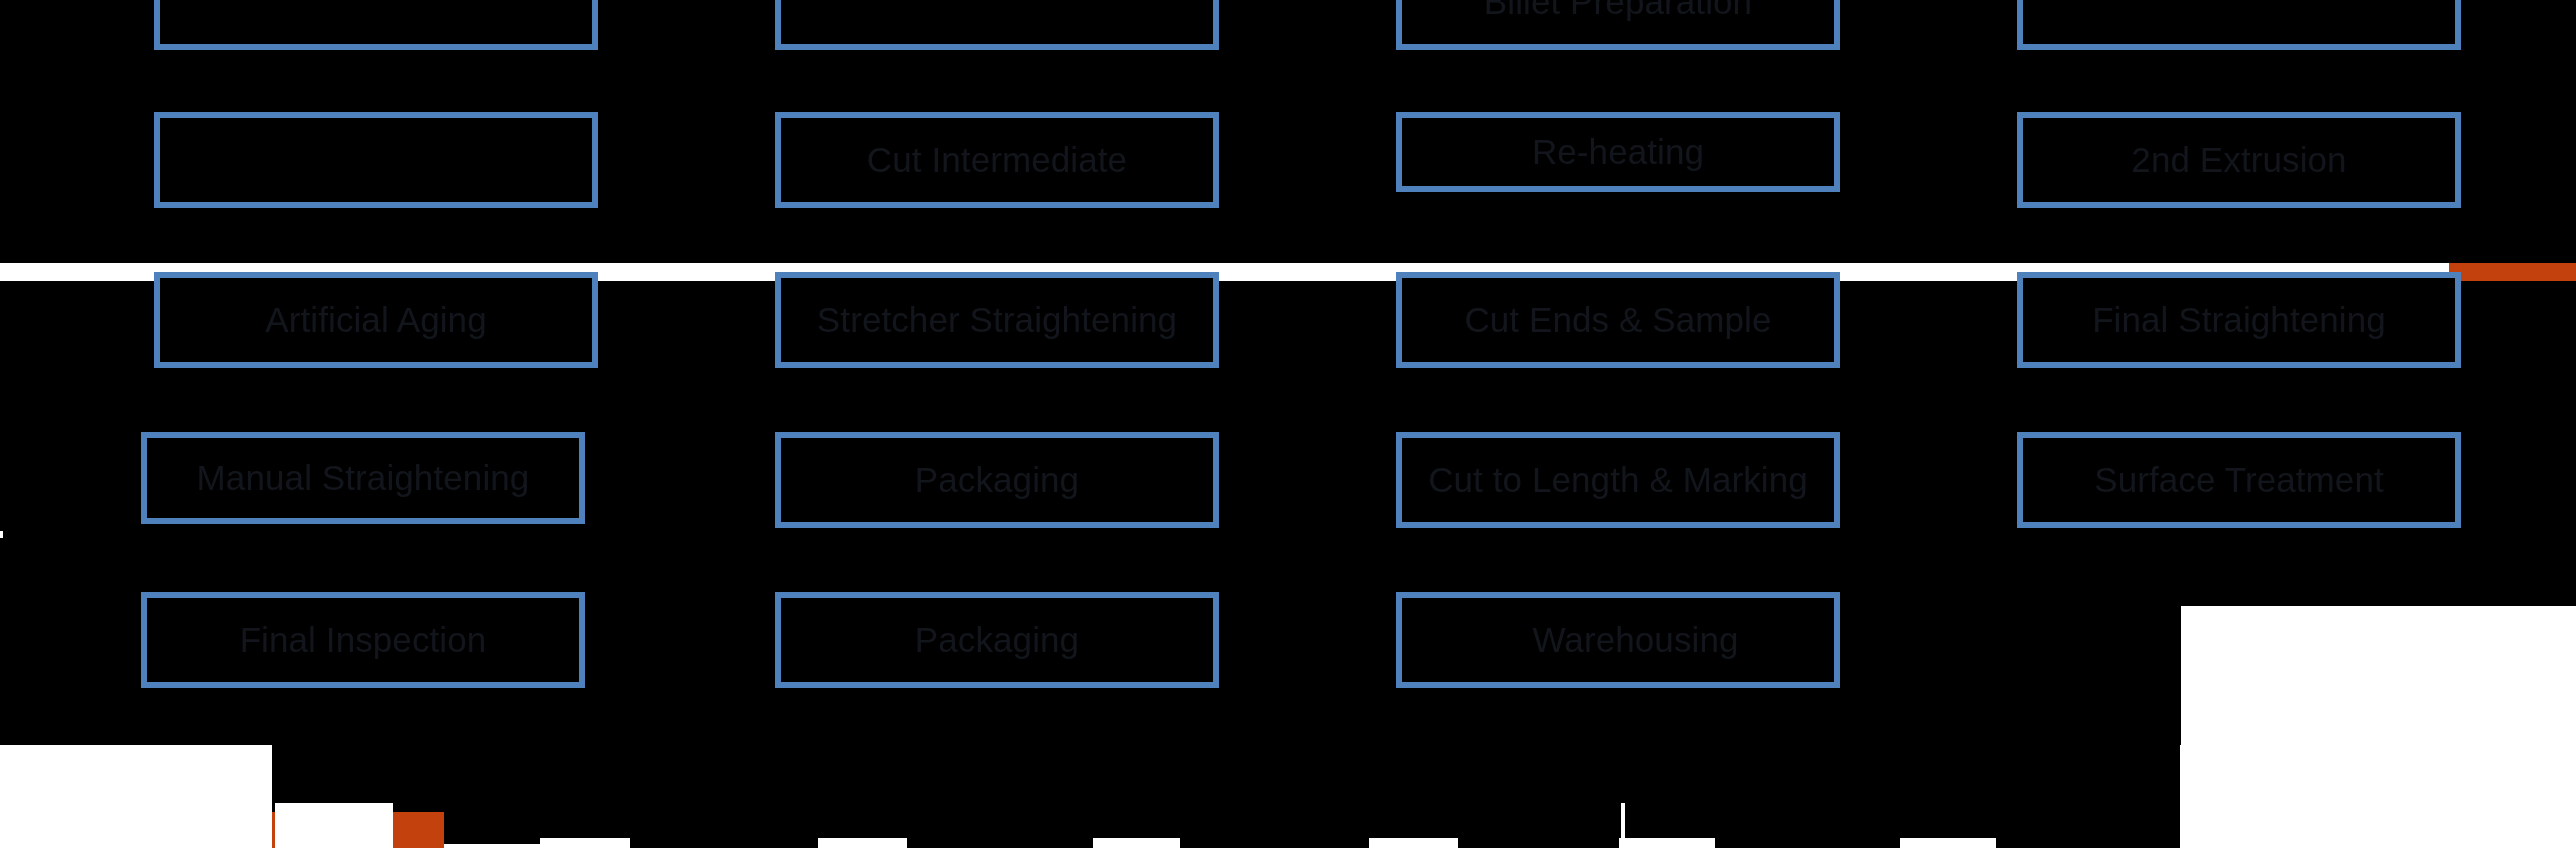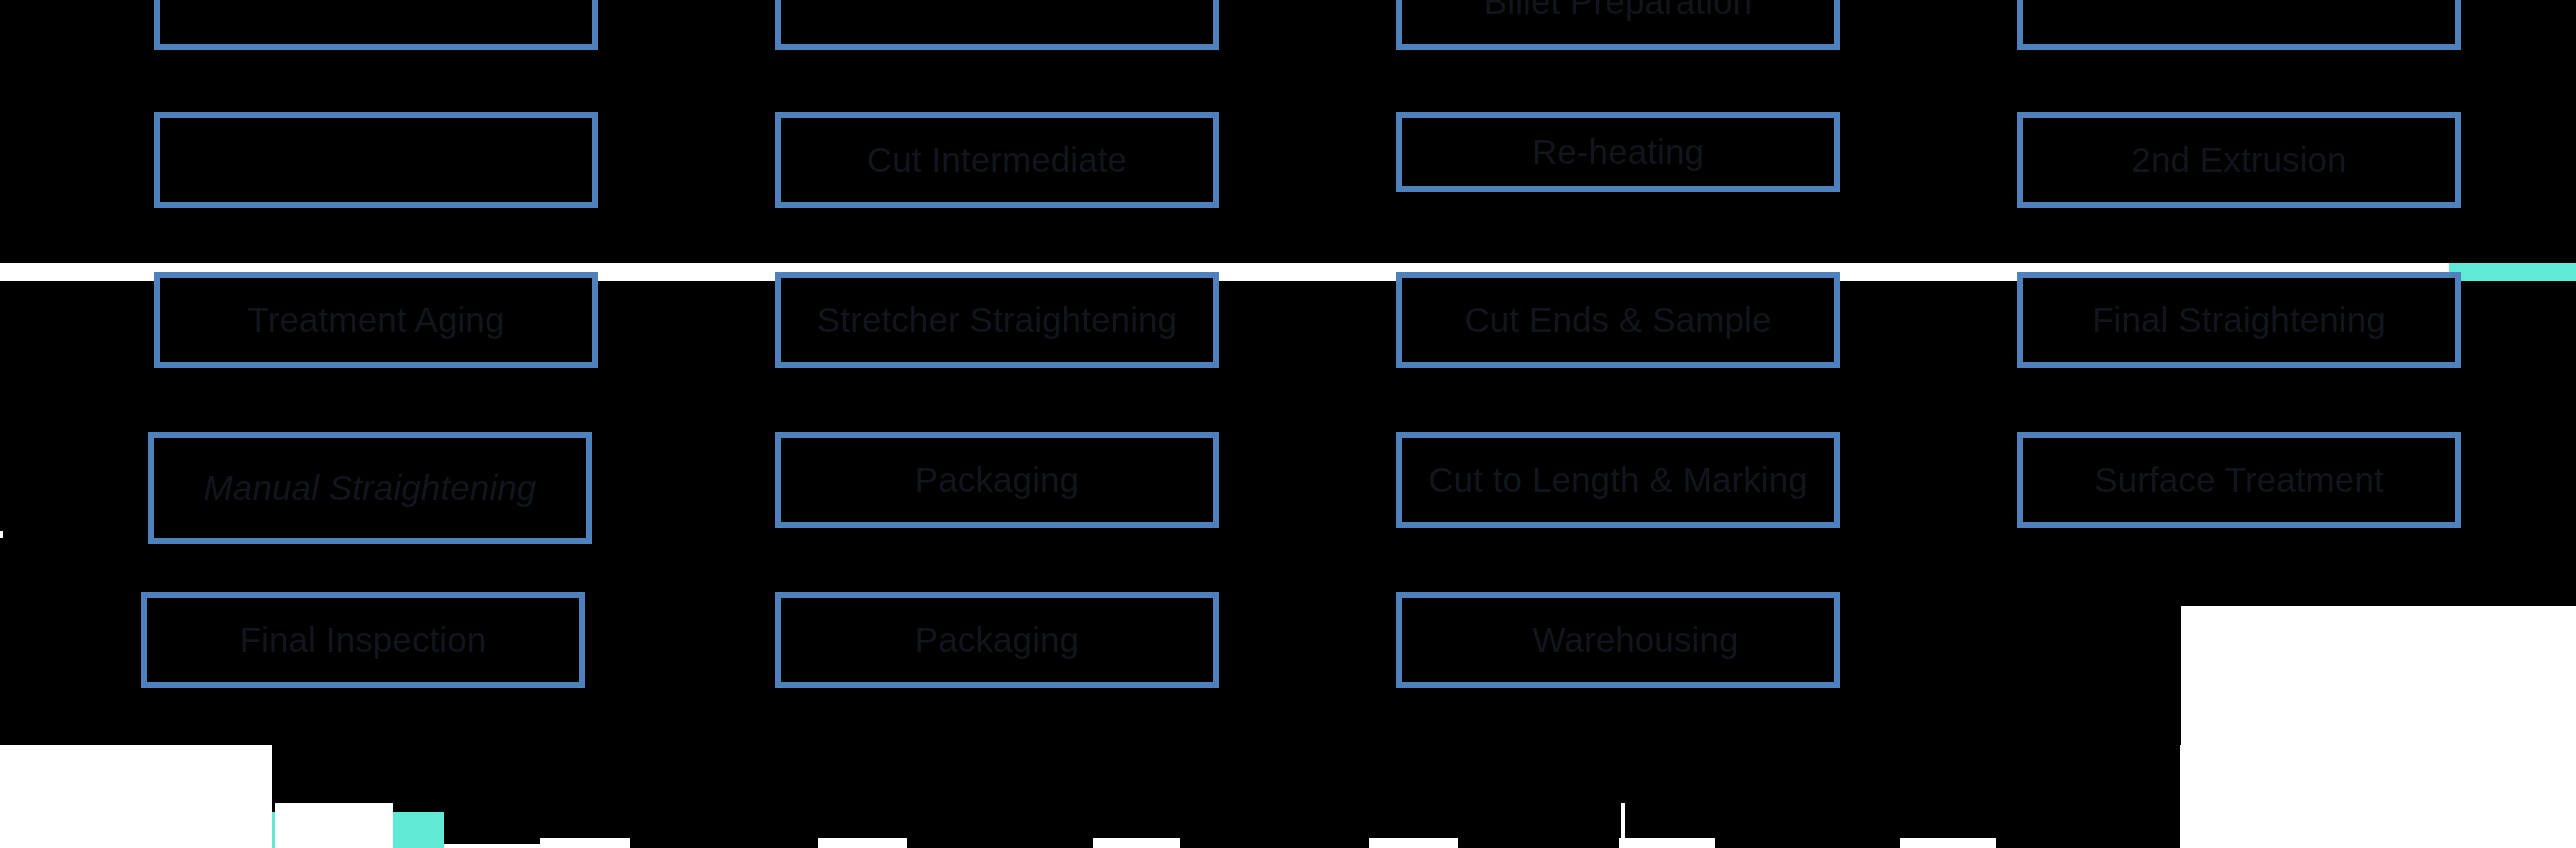--- a/index.html
+++ b/index.html
@@ -1,17 +1,17 @@
 <!DOCTYPE html>
 <html style="font-size:12px"><head>
 <meta charset="utf-8">
 <style>
   html,body{margin:0;padding:0;background:#ffffff;}
   body{font-family:"Liberation Sans", sans-serif;}
-  #stage{position:relative;width:2576px;height:848px;overflow:hidden;background:#5eead4;}
+  #stage{position:relative;width:2576px;height:848px;overflow:hidden;background:#c2410c;}
 
   
   .plate{position:absolute;background:#000000;}
 
   
   .whiteband{position:absolute;background:#ffffff;}
 
   
   .node{
     position:absolute;
@@ -89,32 +89,32 @@
       <div class="node" style="left: 775px; top: 112px; width: 444px; height: 96px; text-align: center;">
         <span class="lbl">Cut Intermediate</span>
       </div>
       <div class="node" style="left: 1396px; top: 112px; width: 444px; height: 80px;">
         <span class="lbl">Re-heating</span>
       </div>
       <div class="node" style="left: 2017px; top: 112px; width: 444px; height: 96px;">
         <span class="lbl">2nd Extrusion</span>
       </div>
       <div class="node" style="left: 154px; top: 272px; width: 444px; height: 96px;">
-        <span class="lbl">Treatment Aging</span>
+        <span class="lbl">Artificial Aging</span>
       </div>
       <div class="node" style="left: 775px; top: 272px; width: 444px; height: 96px;">
         <span class="lbl">Stretcher Straightening</span>
       </div>
       <div class="node" style="left: 1396px; top: 272px; width: 444px; height: 96px;">
         <span class="lbl">Cut Ends &amp; Sample</span>
       </div>
       <div class="node" style="left: 2017px; top: 272px; width: 444px; height: 96px;">
         <span class="lbl">Final Straightening</span>
       </div>
-      <div class="node" style="left: 148px; top: 432px; width: 444px; height: 112px; font-style: italic;">
+      <div class="node" style="left: 141px; top: 432px; width: 444px; height: 92px;">
         <span class="lbl">Manual Straightening</span>
       </div>
       <div class="node" style="left: 775px; top: 432px; width: 444px; height: 96px;">
         <span class="lbl">Packaging</span>
       </div>
       <div class="node" style="left: 1396px; top: 432px; width: 444px; height: 96px;">
         <span class="lbl">Cut to Length &amp; Marking</span>
       </div>
       <div class="node" style="left: 2017px; top: 432px; width: 444px; height: 96px;">
         <span class="lbl">Surface Treatment</span>

